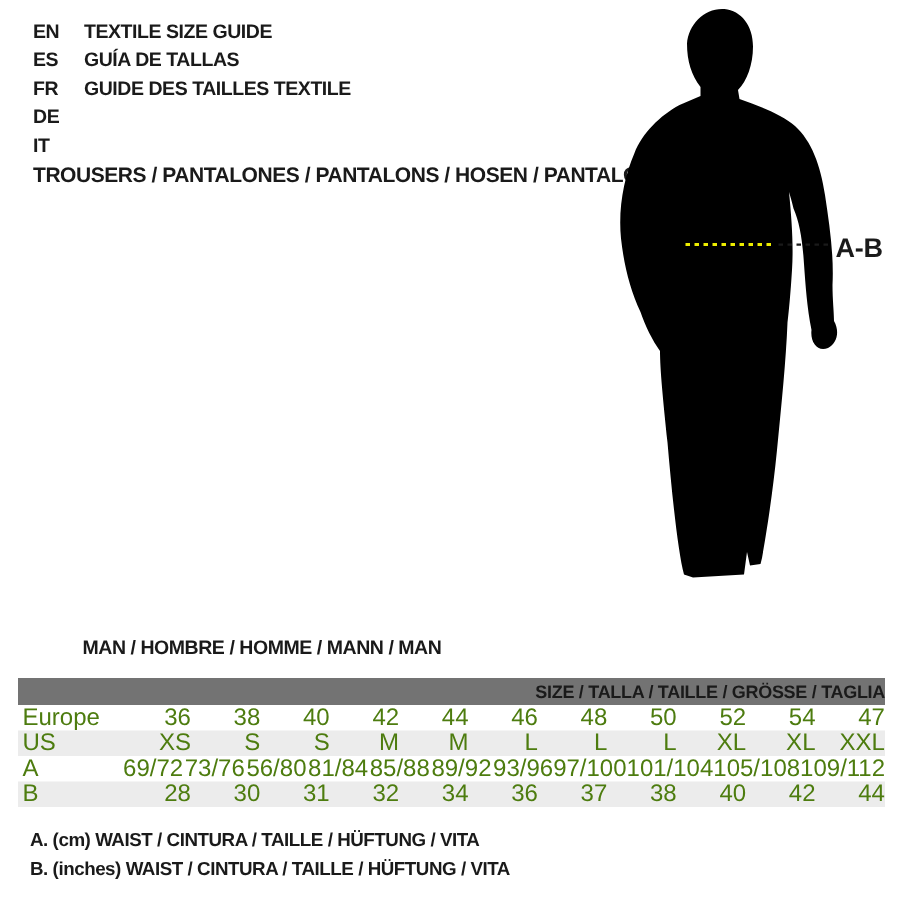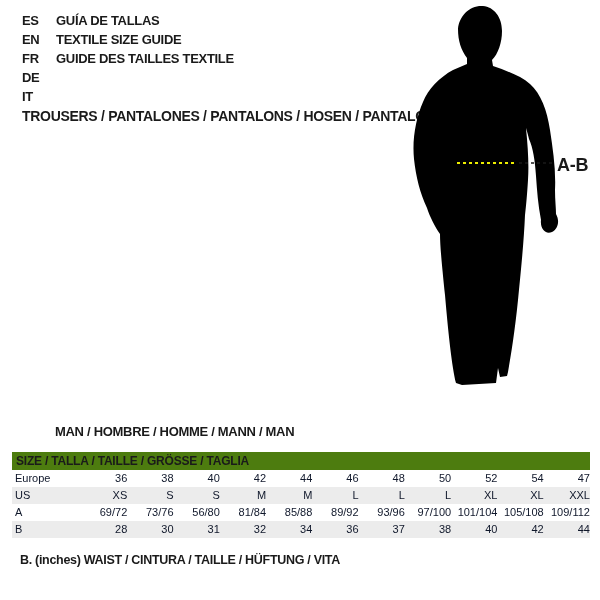--- a/index.html
+++ b/index.html
@@ -24,40 +24,40 @@
   .section-title{
     position:absolute;left:15px;top:424px;font-size:13px;font-weight:700;
     letter-spacing:-0.3px;white-space:nowrap;margin-left:40px;
   }
   
   .size-table{position:absolute;left:12px;top:452px;width:578px;}
   .table-header{
     height:18px;line-height:18px;padding-left:4px;font-size:12px;font-weight:700;
     letter-spacing:-0.2px;
   }
-  .t-row{display:flex;height:17px;line-height:17px;font-size:11px;color:#0f172a;}
+  .t-row{display:flex;height:17px;line-height:17px;font-size:16px;color:#4d7c0f;}
   .t-label{width:66px;padding-left:3px;flex:none;text-align:left;}
   .t-cell{flex:1;text-align:right;white-space:nowrap;}
   
   .notes{position:absolute;left:20px;top:551px;}
   .note-line{font-size:12.5px;font-weight:700;letter-spacing:-0.3px;line-height:19px;white-space:nowrap;}
 </style>
 </head>
 <body>
 
 <div class="canvas">
 
   <div class="lang-list" id="lang-list">
       <div class="lang-row">
+        <span class="lang-code">EN</span>
+        <span class="lang-label">TEXTILE SIZE GUIDE</span>
+      </div>
+      <div class="lang-row">
         <span class="lang-code">ES</span>
         <span class="lang-label">GUÍA DE TALLAS</span>
-      </div>
-      <div class="lang-row">
-        <span class="lang-code">EN</span>
-        <span class="lang-label">TEXTILE SIZE GUIDE</span>
       </div>
       <div class="lang-row">
         <span class="lang-code">FR</span>
         <span class="lang-label">GUIDE DES TAILLES TEXTILE</span>
       </div>
       <div class="lang-row">
         <span class="lang-code">DE</span>
       </div>
       <div class="lang-row">
         <span class="lang-code">IT</span>
@@ -104,21 +104,21 @@
       Z" fill="#000000"></path>
     <line id="dash-body" x1="457" y1="163" x2="517" y2="163" stroke-width="2" stroke-dasharray="3 3" stroke="#eded00"></line>
     <line id="dash-out" x1="519" y1="163" x2="554" y2="163" stroke-width="1.5" stroke-dasharray="3 3" stroke="#1a1a1a"></line>
   </svg>
 
   <div class="ab-label">A-B</div>
 
   <div class="section-title">MAN / HOMBRE / HOMME / MANN / MAN</div>
 
   <div class="size-table">
-    <div class="table-header" id="table-header" style="background: #4d7c0f;">SIZE / TALLA / TAILLE / GRÖSSE / TAGLIA</div>
+    <div class="table-header" id="table-header" style="background: #737373; text-align: right;">SIZE / TALLA / TAILLE / GRÖSSE / TAGLIA</div>
     <div id="table-body">
         <div class="t-row">
           <div class="t-label">Europe</div>
           <div class="t-cell">36</div>
           <div class="t-cell">38</div>
           <div class="t-cell">40</div>
           <div class="t-cell">42</div>
           <div class="t-cell">44</div>
           <div class="t-cell">46</div>
           <div class="t-cell">48</div>
@@ -166,16 +166,17 @@
           <div class="t-cell">37</div>
           <div class="t-cell">38</div>
           <div class="t-cell">40</div>
           <div class="t-cell">42</div>
           <div class="t-cell">44</div>
         </div>
       </div>
   </div>
 
   <div class="notes" id="notes">
+      <div class="note-line">A. (cm) WAIST / CINTURA / TAILLE / HÜFTUNG / VITA</div>
       <div class="note-line">B. (inches) WAIST / CINTURA / TAILLE / HÜFTUNG / VITA</div>
     </div>
 
 </div>
 
 </body></html>

